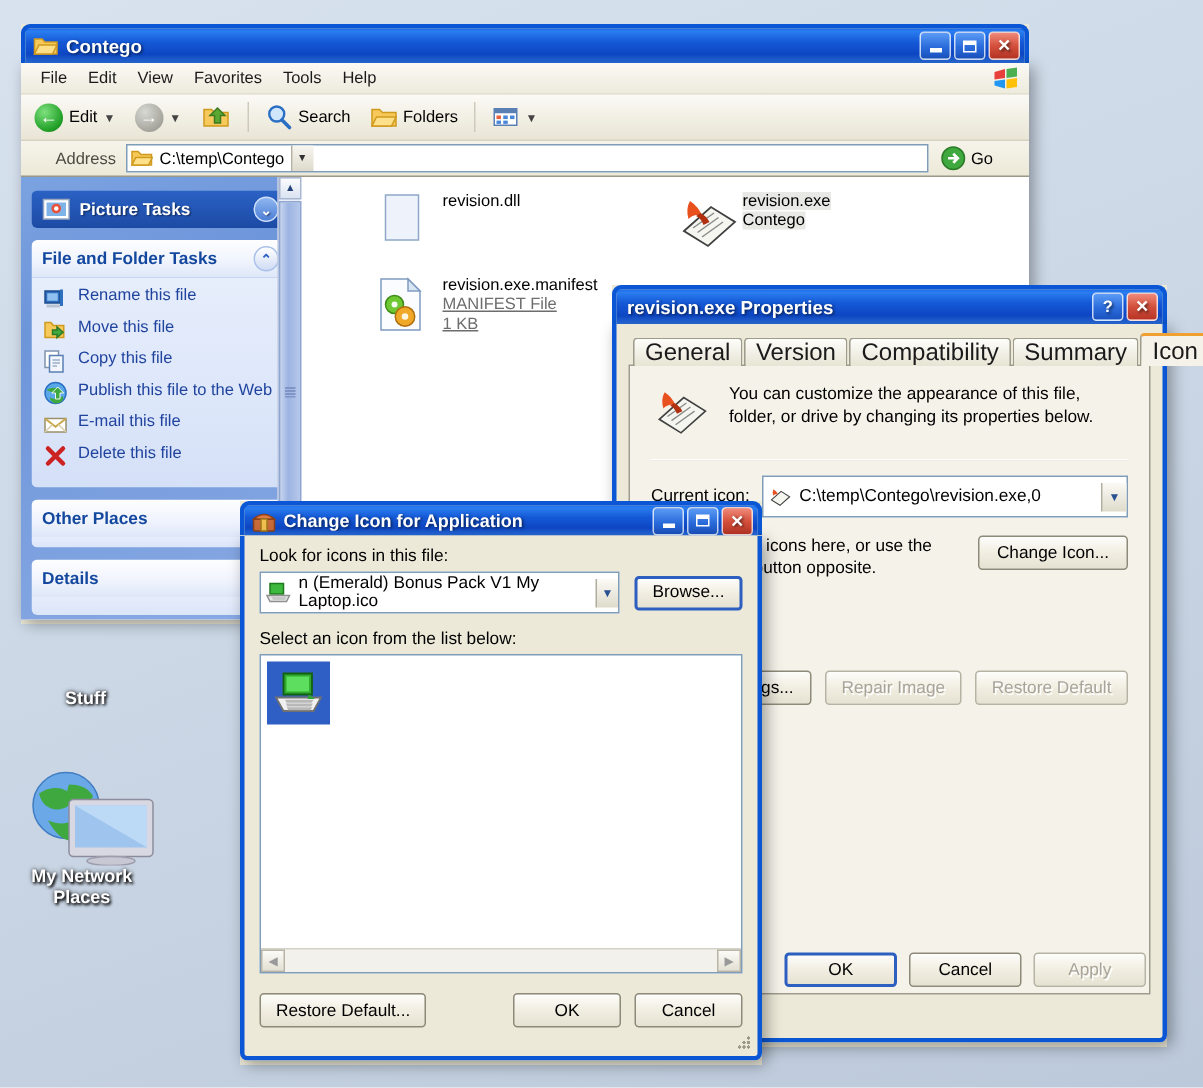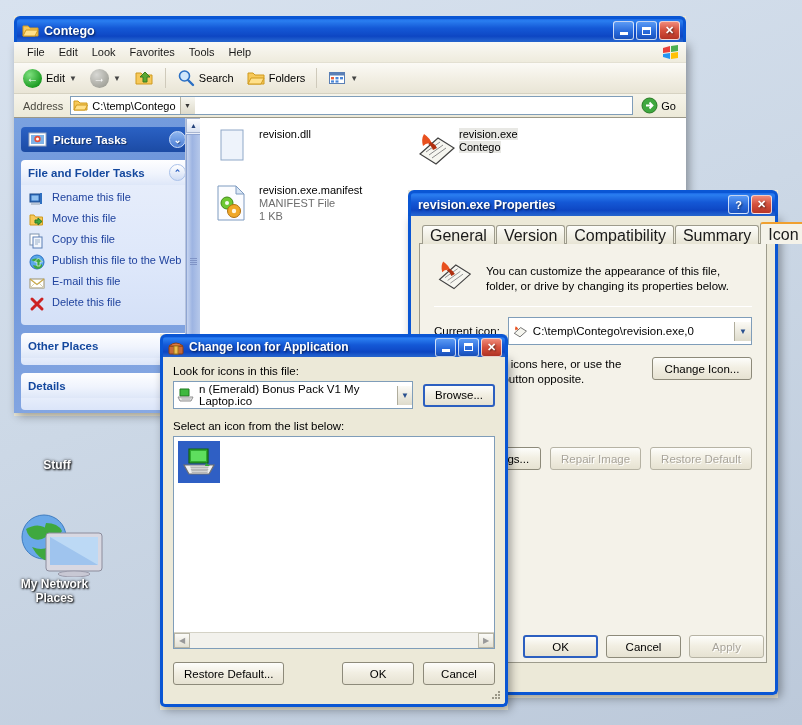--- a/index.html
+++ b/index.html
@@ -71,34 +71,34 @@
   }
   .tbitem { display: flex; align-items: center; gap: 4px; padding: 2px 5px; border-radius: 3px; font-size: 11px; }
   .tbitem.dim { color: #9a9a92; }
   .tsep { width: 1px; height: 20px; background: #cfcabb; margin: 0 3px; }
   .circ { width: 19px; height: 19px; border-radius: 50%; display:inline-block; position: relative; }
   .circ.green { background: radial-gradient(circle at 35% 30%, #7ee07e, #1f9e25 70%, #0e6b12); }
   .circ.grey  { background: radial-gradient(circle at 35% 30%, #d8d8d4, #a6a69e 70%, #86867e); }
   .arrowglyph { position:absolute; inset:0; color:#fff; font-size:12px; line-height:19px; text-align:center; font-weight:bold; }
   .caret { font-size: 8px; color: #444; }
   .addressbar {
-    height: 24px; display: flex; align-items: center; gap: 4px; padding: 0 6px;
+    height: 24px; display: flex; align-items: center; gap: 4px; padding: 0 20px;
     background: linear-gradient(180deg,#f6f4ea,#ece9d8);
     border-bottom: 1px solid #9b9888;
   }
   .addr-label { color: #4c4a42; padding: 0 3px; }
   .addr-field {
     flex: 1; height: 19px; background: #fff; border: 1px solid #7f9db9;
     display: flex; align-items: center; padding: 0 2px; gap: 4px; font-size: 11px;
   }
   .addr-drop { width: 15px; height: 17px; background: linear-gradient(180deg,#f7f6f0,#dedbcb);
                border-left: 1px solid #b5b2a2; display:flex;align-items:center;justify-content:center;font-size:7px;color:#333; }
   .go-btn { display:flex; align-items:center; gap:3px; padding: 0 4px; font-size: 11px; }
 
-  .ex-content { position: absolute; top: 76px; left: 0; right: 0; bottom: 0; display: flex; background:#fff; }
+  .ex-content { position: absolute; top: 76px; left: 0; right: 0; bottom: 0; display: flex; background:#fff;gap:36px; }
   .sidebar {
     width: 186px; background: linear-gradient(160deg,#7ba2e0 0%,#6d95da 30%,#89aae4 100%);
     padding: 9px 7px 0 7px; position: relative;
   }
   .sb-scroll {
     position: absolute; right: 0; top: 0; width: 15px; height: 100%;
     background: #e9eef8; border-left: 1px solid #b7c4dd;
   }
   .sb-scroll .sbtn { width:15px;height:15px;background:linear-gradient(180deg,#fbfcfe,#dbe3f2);
       border:1px solid #a8b6d2; display:flex;align-items:center;justify-content:center;font-size:7px;color:#24427a; }
@@ -132,42 +132,42 @@
   }
   .task { display: flex; gap: 7px; align-items: flex-start; margin-bottom: 5px; }
   .task .tlabel { color: #20439e; font-size: 11px; line-height: 13px; }
   .tico { width: 16px; height: 16px; flex: none; position: relative; }
 
   .filepane { flex: 1; background: #fff; padding: 10px 0 0 14px; position: relative; }
   .fgrid { display: flex; flex-wrap: wrap; }
   .fitem { width: 200px; display: flex; gap: 9px; margin-bottom: 16px; }
   .fitem .ficon { width: 36px; height: 40px; flex: none; position: relative; }
   .fitem .fname { font-size: 11px; color: #000; line-height: 13px; }
-  .fitem .fmeta { font-size: 11px; color: #6d6d6d; line-height: 13px; }
+  .fitem .fmeta { font-size: 11px; color: #6d6d6d; line-height: 13px; text-decoration: underline; }
   .fitem.sel .fname { background: #e8e8e4; }
 
   
   #props { left: 408px; top: 190px; width: 370px; height: 508px; }
   #props .body { padding: 6px 8px 8px 8px; height: 479px; }
   .tabstrip { display: flex; align-items: flex-end; height: 22px; padding-left: 3px; position: relative; z-index: 2; }
   .tab {
     height: 19px; padding: 0 7px; font-size: 16px; line-height: 19px;
     background: linear-gradient(180deg,#fdfdfa,#e7e4d4);
     border: 1px solid #9d9b8c; border-bottom: none; border-radius: 3px 3px 0 0;
     margin-right: 1px; color: #1a1a1a;
   }
   .tab.active {
     height: 22px; line-height: 21px; background: #f4f2e9;
     border-top: 2px solid #f0a030; font-weight: normal; position: relative; top: 0;
   }
   .tabpanel {
     background: #f4f2e9; border: 1px solid #9d9b8c; margin-top: -1px;
     height: 420px; padding: 12px 14px; position: relative;
   }
-  .prop-head { display: flex; gap: 12px; align-items: flex-end; }
+  .prop-head { display: flex; gap: 12px; align-items: flex-start; }
   .prop-head .txt { font-size: 11.5px; line-height: 15px; color: #000; }
   .hr { height: 1px; background: #b9b6a6; margin: 12px 0 10px; border-bottom: 1px solid #fff; }
   .row { display: flex; align-items: center; gap: 8px; margin-bottom: 12px; }
   .lbl { font-size: 11.5px; color: #000; }
   .combo {
     flex: 1; height: 28px; background: #fff; border: 1px solid #7f9db9;
     display: flex; align-items: center; gap: 5px; padding: 0 0 0 3px; font-size: 11.5px;
   }
   .combo .cdrop {
     width: 17px; height: 19px; margin-left: auto;
@@ -264,21 +264,21 @@
           <i class="glyph-max"></i>
         </span>
       <span class="tb-btn close">✕</span>
     </span>
   </div>
   <div class="body xp-frame-outer">
 
     <div class="menubar">
       <span class="mi">File</span>
       <span class="mi">Edit</span>
-      <span class="mi">Look</span>
+      <span class="mi">View</span>
       <span class="mi">Favorites</span>
       <span class="mi">Tools</span>
       <span class="mi">Help</span>
       <span class="flag">
         <svg width="19" height="17" viewBox="0 0 19 17">
           <path d="M2 4 l7 -2 v6 l-7 1z" fill="#e8403a"></path>
           <path d="M10 2 l7 -1 v6 l-7 1z" fill="#4caf50"></path>
           <path d="M2 10 l7 -1 v6 l-7 -2z" fill="#2196f3"></path>
           <path d="M10 9 l7 -1 v6 l-7 1z" fill="#ffc107"></path>
         </svg>

